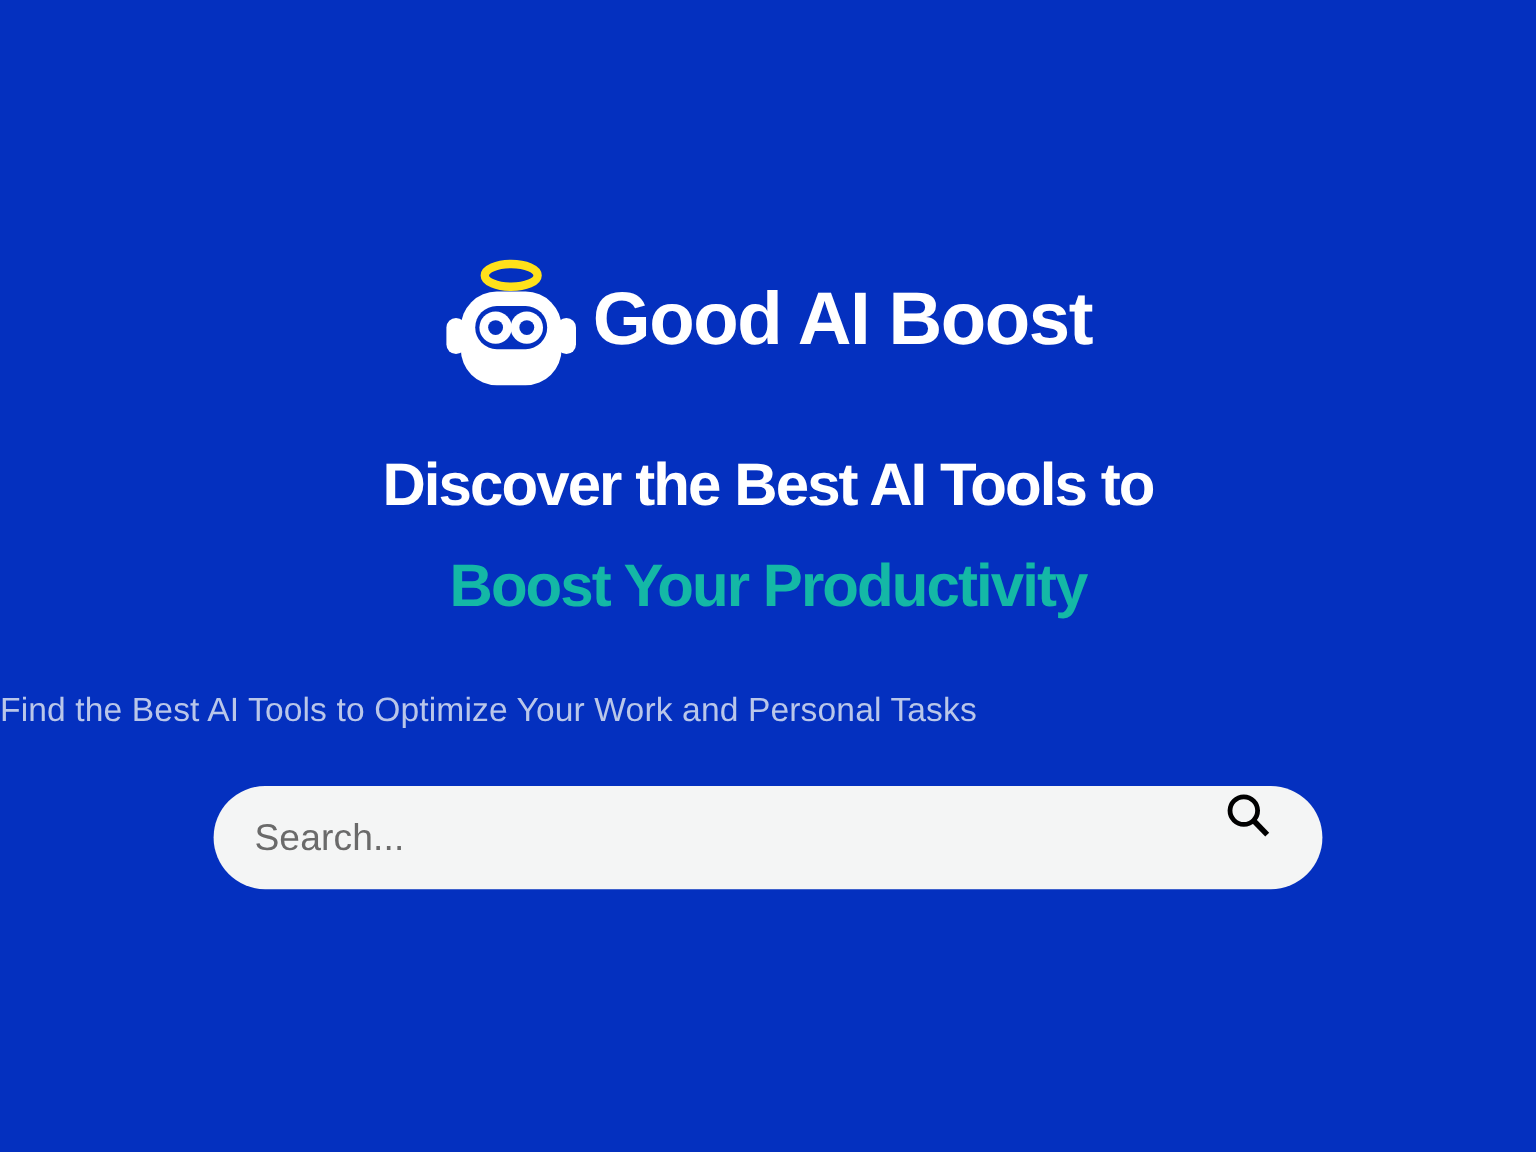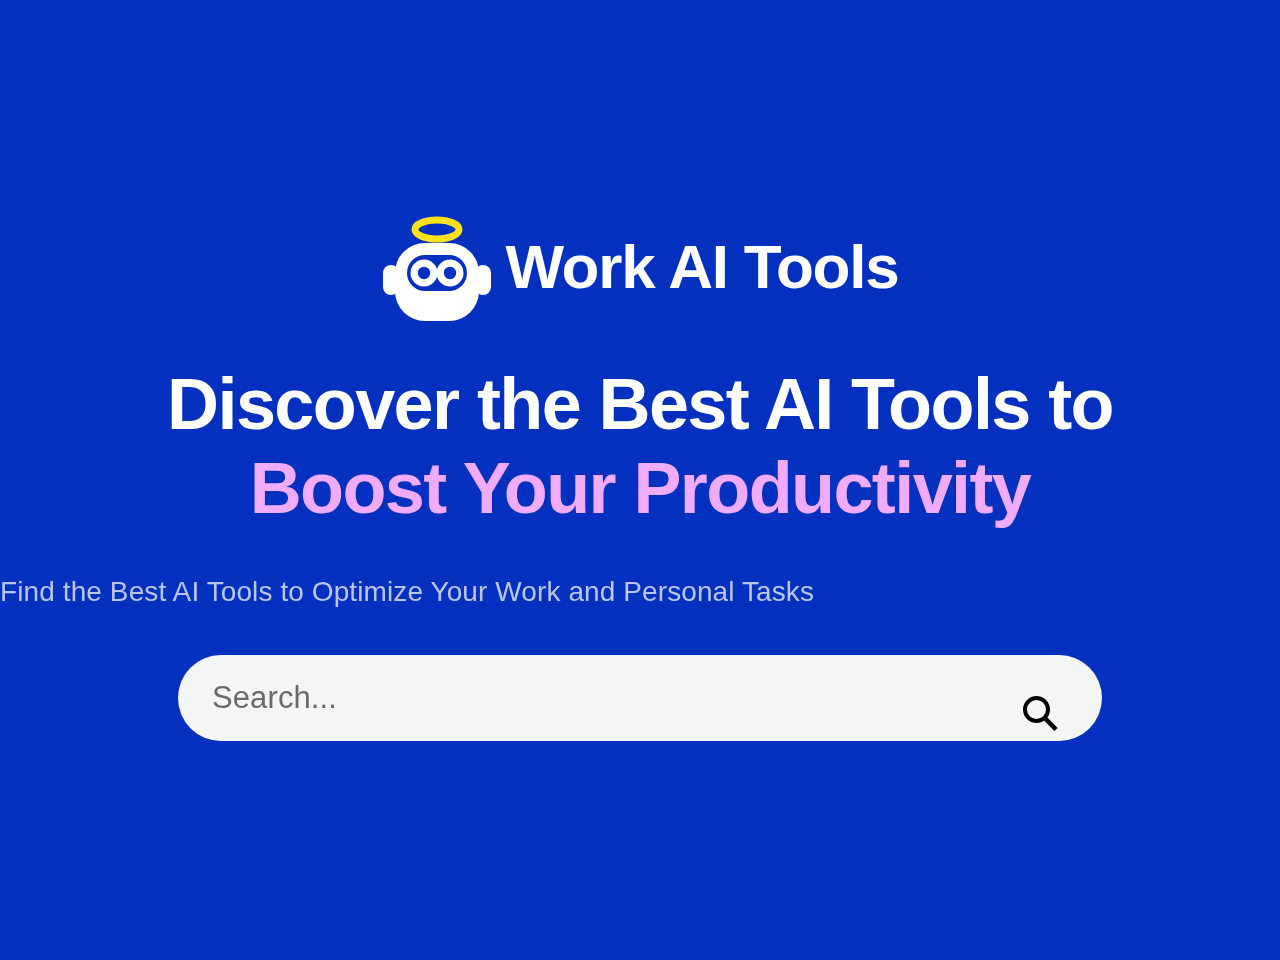--- a/index.html
+++ b/index.html
@@ -57,29 +57,29 @@
     padding-bottom: 4px;
   }
 
   
   .headline {
     position: absolute;
     top: 362px;
     left: 0;
     right: 0;
     text-align: center;
-    font-size: 72px;
+    font-size: 50px;
     font-weight: bold;
     line-height: 84px;
     letter-spacing: -1.6px;
     color: #ffffff;
   }
 
   .headline-line { display: block; white-space: nowrap; }
-  .headline-accent { color: #f0abfc; }
+  .headline-accent { color: #14b8a6; }
 
   
   .subtitle {
     position: absolute;
     top: 574px;
     left: 0;
     right: 0;
     font-size: 28px;
     font-weight: normal;
     line-height: 36px;
@@ -91,21 +91,21 @@
   
   .search-bar {
     position: absolute;
     top: 655px;
     left: 178px;
     width: 924px;
     height: 86px;
     background: #f4f5f5;
     border-radius: 43px;
     display: flex;
-    align-items: flex-end;
+    align-items: flex-start;
     padding: 0 36px 0 34px;
     cursor: text;
   }
 
   .search-input {
     flex: 1 1 auto;
     border: none;
     outline: none;
     background: transparent;
     font-family: "Liberation Sans", sans-serif;
@@ -151,21 +151,21 @@
         <rect x="14" y="30" width="84" height="78" rx="30" fill="#ffffff"></rect>
 
         <rect x="26" y="42" width="60" height="36" rx="18" fill="#0430bf"></rect>
 
         <circle cx="43" cy="60" r="13.5" fill="#ffffff"></circle>
         <circle cx="43" cy="60" r="6.2" fill="#0430bf"></circle>
         <circle cx="69" cy="60" r="13.5" fill="#ffffff"></circle>
         <circle cx="69" cy="60" r="6.2" fill="#0430bf"></circle>
       </svg>
     </span>
-    <span class="wordmark">Work AI Tools</span>
+    <span class="wordmark">Good AI Boost</span>
   </div>
 
   <h1 class="headline">
     <span class="headline-line">Discover the Best AI Tools to</span>
     <span class="headline-line headline-accent">Boost Your Productivity</span>
   </h1>
 
   <p class="subtitle">Find the Best AI Tools to Optimize Your Work and Personal Tasks</p>
 
   <div class="search-bar">

